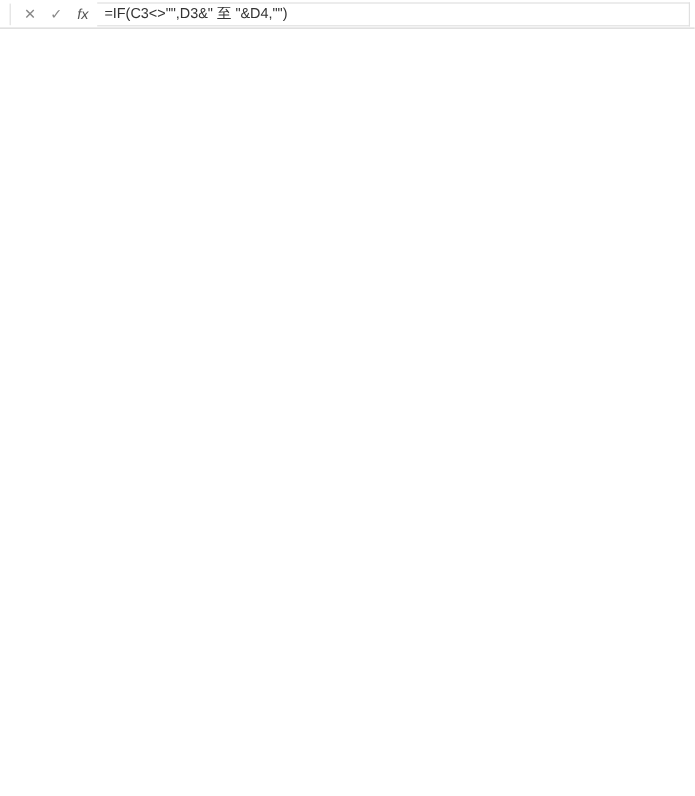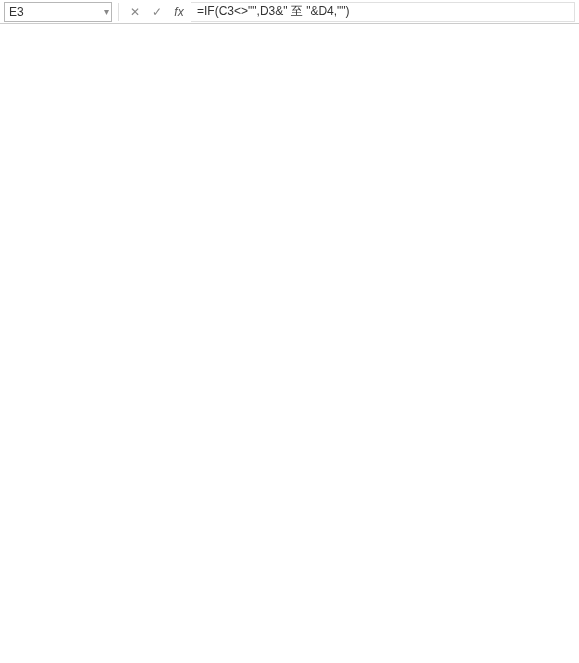--- a/index.html
+++ b/index.html
@@ -155,24 +155,20 @@
     right: -3px; bottom: -3px;
     width: 6px; height: 6px;
     background: #217346;
     border: 1px solid #fff;
   }
 </style>
 </head>
 <body>
 
 <div class="formula-bar">
-  <div class="name-box">
-    <span>E3</span>
-    <span class="dd">▾</span>
-  </div>
   <div class="fb-sep"></div>
   <div class="fb-btn">✕</div>
   <div class="fb-btn">✓</div>
   <div class="fb-btn fx">fx</div>
   <div class="formula-input">
     <span>=IF(C3&lt;&gt;"",D3&amp;"  至  "&amp;D4,"")</span>
   </div>
 </div>
 
 <div class="sheet" id="sheet">

